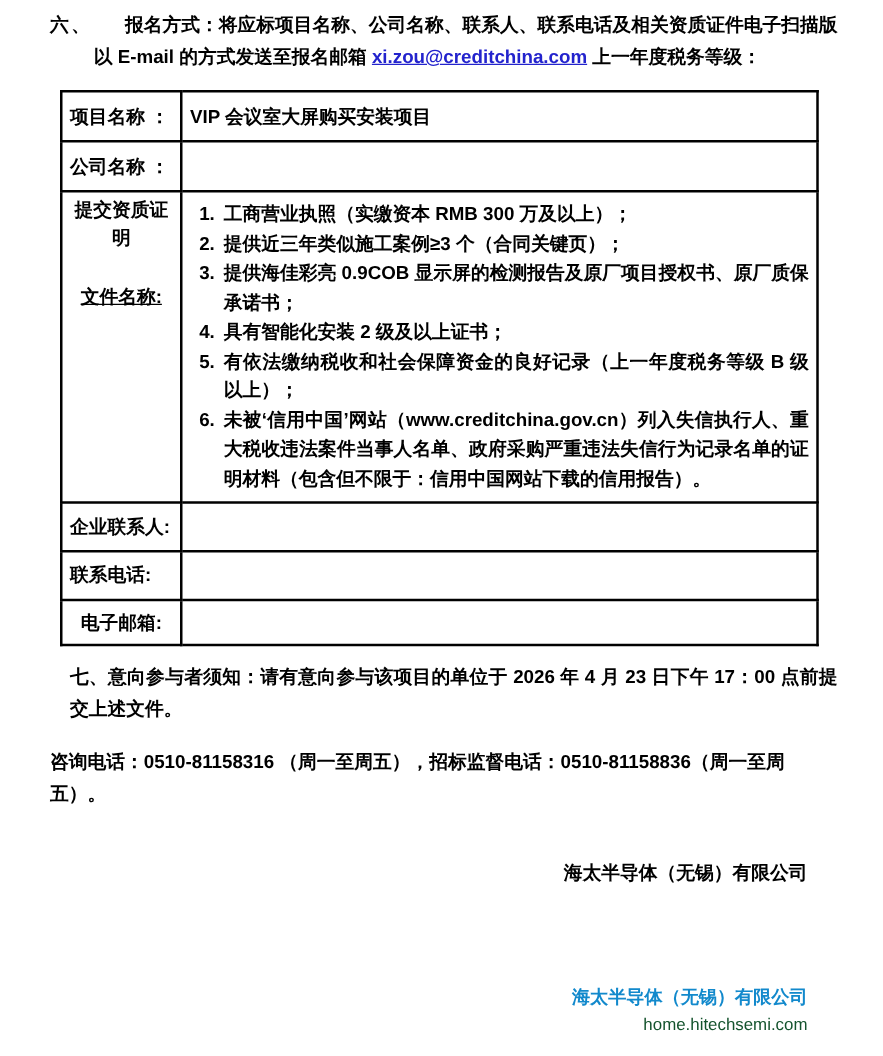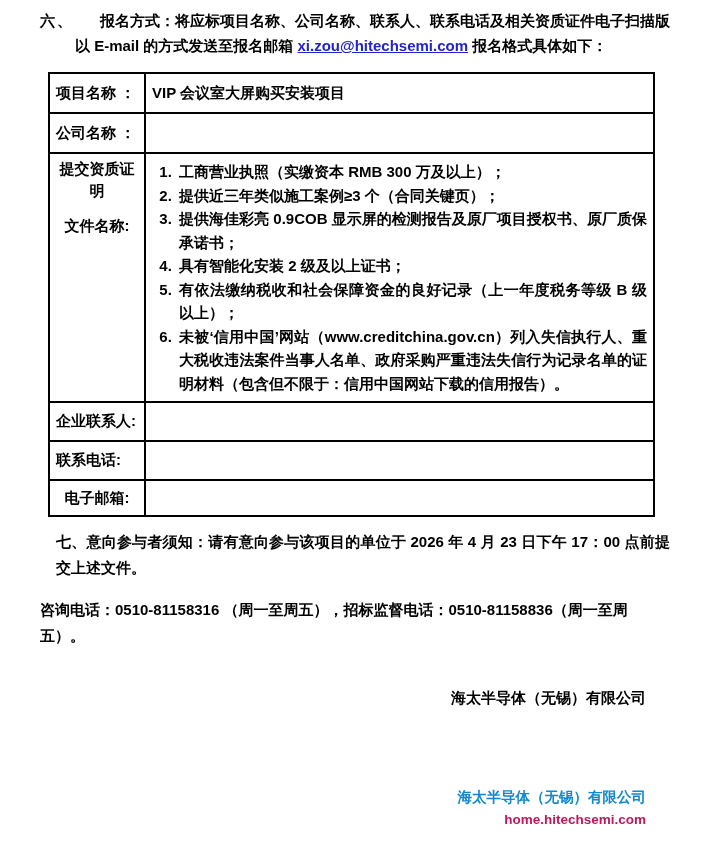--- a/index.html
+++ b/index.html
@@ -44,21 +44,21 @@
   }
   td.label-col { width: 96px; padding-left: 5px; }
   td.value-col { width: 509px; padding-left: 13px; border-radius: 20px; }
   tr.r-project  td { height: 40px; }
   tr.r-company  td { height: 40px; }
   tr.r-contact  td { height: 39px; }
   tr.r-phone    td { height: 39px; margin-left: 36px; }
   tr.r-mail     td { height: 36px; text-align: center; }
   tr.r-qual td { vertical-align: top; }
   .qual-label { padding-top: 8px; line-height: 22px; text-align: center; }
-  .qual-label .l2 { margin-top: 13px; }
+  .qual-label .l2 { margin-top: 25px; text-decoration: underline; }
   ol.qual-list {
     margin: 2px 0 2px 0;
     padding-left: 24px;
     line-height: 23.5px;
     text-align: justify;
   }
   ol.qual-list li { padding-left: 3px; }
   
   .notice {
     margin: 12px 36px 0 56px;
@@ -83,21 +83,21 @@
     text-align: right;
   }
   .footer-company { font-size: 14.5px; font-weight: 700; }
   .footer-site { font-size: 13.5px; font-weight: 400; margin-top: 5px; }
 </style>
 </head>
 <body>
 
 <div class="page">
 
-  <p class="intro"><span class="intro-num">六、</span><span class="intro-gap"></span><span>报名方式：将应标项目名称、公司名称、联系人、联系电话及相关资质证件电子扫描版以 E-mail 的方式发送至报名邮箱 </span><a class="email-link" href="#">xi.zou@hitechsemi.com</a><span> 报名格式具体如下：</span></p>
+  <p class="intro"><span class="intro-num">六、</span><span class="intro-gap"></span><span>报名方式：将应标项目名称、公司名称、联系人、联系电话及相关资质证件电子扫描版以 E-mail 的方式发送至报名邮箱 </span><a class="email-link" href="#">xi.zou@creditchina.com</a><span> 上一年度税务等级：</span></p>
 
   <table class="reg-table">
     <tbody>
         <tr class="r-project">
       <td class="label-col">项目名称 ：</td>
       <td class="value-col">VIP 会议室大屏购买安装项目</td>
     </tr>
     <tr class="r-company">
       <td class="label-col">公司名称 ：</td>
       <td class="value-col"></td>
@@ -134,16 +134,16 @@
     </table>
 
   <p class="notice">七、意向参与者须知：请有意向参与该项目的单位于 2026 年 4 月 23 日下午 17：00 点前提交上述文件。</p>
 
   <p class="phone-line">咨询电话：0510-81158316 （周一至周五），招标监督电话：0510-81158836（周一至周五）。</p>
 
   <div class="signature">海太半导体（无锡）有限公司</div>
 
   <div class="footer">
     <div class="footer-company" style="color:#1289cc;">海太半导体（无锡）有限公司</div>
-    <div class="footer-site" style="color:#be185d;font-weight:bold;">home.hitechsemi.com</div>
+    <div class="footer-site" style="color:#14532d;">home.hitechsemi.com</div>
   </div>
 
 </div>
 
 </body></html>

